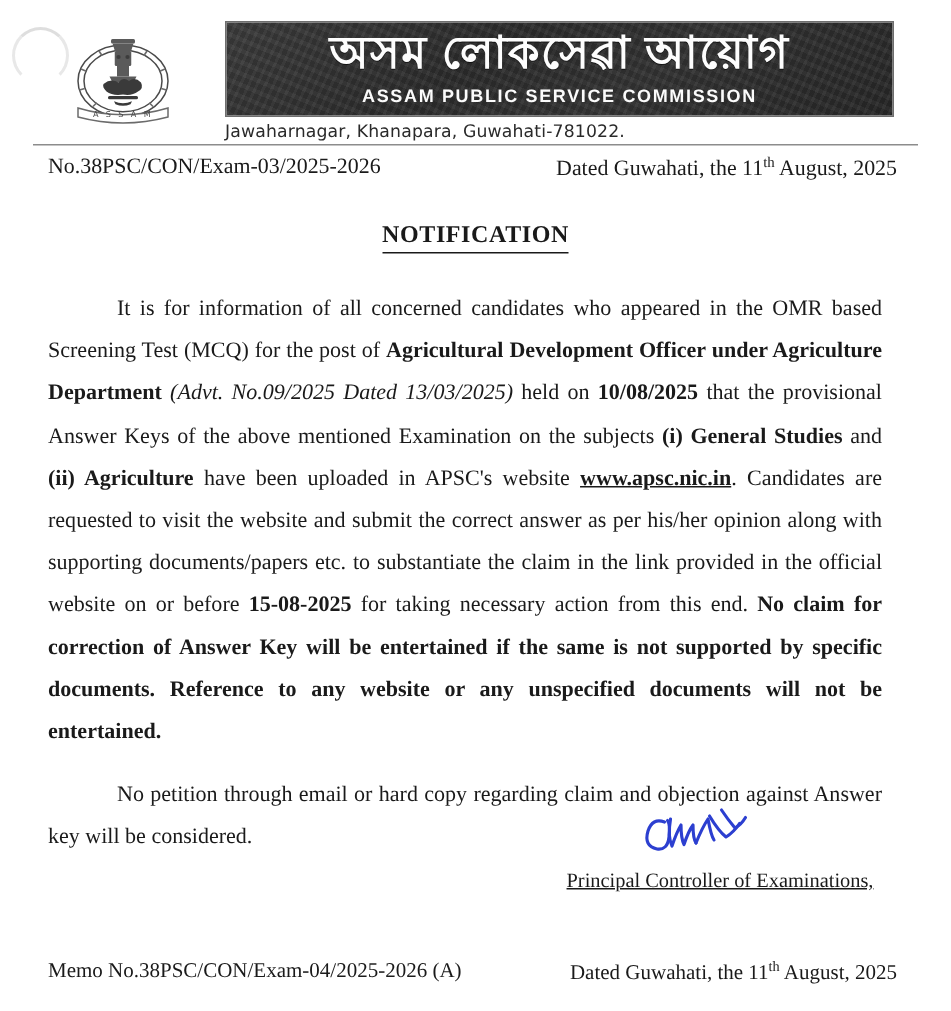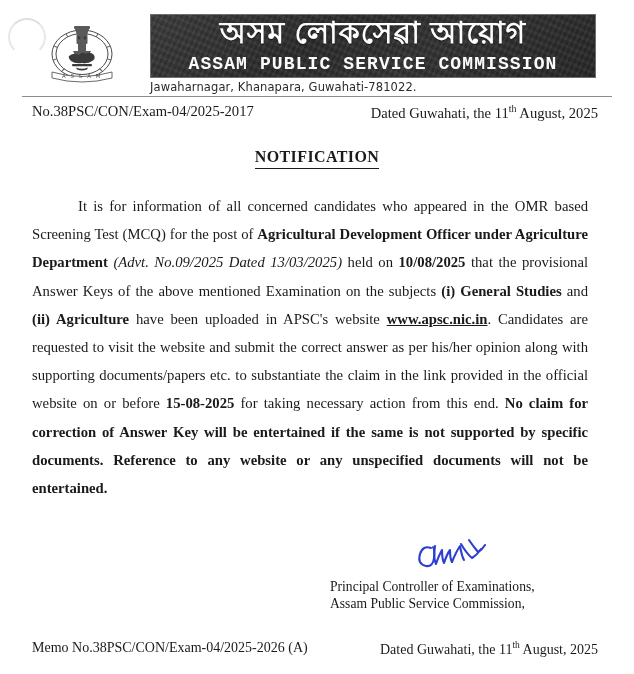--- a/index.html
+++ b/index.html
@@ -75,22 +75,22 @@
     font-family: "Liberation Sans", "DejaVu Sans", sans-serif;
     font-size: 30px;
     font-weight: 700;
     line-height: 1;
     letter-spacing: 1px;
     text-shadow: 0 1px 0 rgba(0,0,0,.6);
     white-space: nowrap;
   }
   .banner-english {
     color: #fbfbfb;
-    font-family: Liberation Mono, monospace;
-    font-size: 18px;
+    font-family: Liberation Sans, sans-serif;
+    font-size: 12px;
     font-weight: 700;
     letter-spacing: 1.1px;
     margin-top: 6px;
     white-space: nowrap;
   }
 
   .address {
     position: absolute;
     left: 150px;
     top: 80px;
@@ -152,23 +152,25 @@
   }
   .body p { margin: 0 14px 14px 0; }
   .indent { display: inline-block; width: 46px; }
   .b { font-weight: 700; }
   .i { font-style: italic; }
   .u { text-decoration: underline; }
 
   
   .sig-wrap {
     position: absolute;
-    left: 330px;
+    left: 342px;
     top: 534px;
     width: 276px;
+    text-align: center;
+    text-decoration: underline;
   }
   .sig-ink {
     height: 44px;
     display: flex;
     align-items: flex-end;
     justify-content: center;
   }
   .sig-block {
     font-size: 13.6px;
     line-height: 17px;
@@ -242,54 +244,56 @@
       <div class="banner-assamese">অসম লোকসেৱা আয়োগ</div>
       <div class="banner-english">ASSAM PUBLIC SERVICE COMMISSION</div>
     </div>
 
     <div class="address">Jawaharnagar, Khanapara, Guwahati-781022.</div>
 
     <div class="rule"></div>
   </div>
 
   <div class="refline">
-    <div>No.38PSC/CON/Exam-04/2025-2017</div>
+    <div>No.38PSC/CON/Exam-03/2025-2026</div>
     <div class="date">
       <span>Dated Guwahati, the 11</span><sup>th</sup>
       <span>August, 2025</span>
     </div>
   </div>
 
   <div class="title">
     <span>NOTIFICATION</span>
   </div>
 
   <div class="body">
 
     <p>
       <span class="indent"></span><span>It is for information of all concerned candidates who appeared in the OMR based Screening Test (MCQ) for the post of </span><span class="b">Agricultural Development Officer under Agriculture Department</span><span> </span><span class="i">(Advt. No.09/2025 Dated 13/03/2025)</span><span> held on </span><span class="b">10/08/2025</span><span> that the provisional Answer Keys of the above mentioned Examination on the subjects </span><span class="b">(i) General Studies</span><span> and </span><span class="b">(ii) Agriculture</span><span> have been uploaded in APSC's website </span><span class="b u">www.apsc.nic.in</span><span>. Candidates are requested to visit the website and submit the correct answer as per his/her opinion along with supporting documents/papers etc. to substantiate the claim in the link provided in the official website on or before </span><span class="b">15-08-2025</span><span> for taking necessary action from this end. </span><span class="b">No claim for correction of Answer Key will be entertained if the same is not supported by specific documents. Reference to any website or any unspecified documents will not be entertained.</span>
     </p>
 
+    <p>
+      <span class="indent"></span><span>No petition through email or hard copy regarding claim and objection against Answer key will be considered.</span>
+    </p>
   </div>
 
   <div class="sig-wrap">
     <div class="sig-ink">
       <svg viewBox="0 0 110 46" width="110" height="46" aria-hidden="true">
         <g fill="none" stroke="#2c3fd0" stroke-width="2.1" stroke-linecap="round" stroke-linejoin="round">
           <path d="M18 16 q-8 -3 -11 6 q-3 10 6 12 q7 1 8 -8 q1 -8 -1 -11"></path>
           <path d="M22 14 q-2 12 1 18 q3 -9 6 -14 q0 9 2 13 q3 -9 6 -13 q0 9 2 12"></path>
           <path d="M39 30 q4 -10 8 -16 q2 11 4 14"></path>
           <path d="M48 12 q6 10 11 14 q5 -3 9 -9"></path>
           <path d="M56 8 q4 6 9 12 q4 -2 7 -7"></path>
         </g>
       </svg>
     </div>
     <div class="sig-block">
       <div>Principal Controller of Examinations,</div>
-      <div>Assam Public Service Commission,</div>
     </div>
   </div>
 
   <div class="memoline">
     <div>Memo No.38PSC/CON/Exam-04/2025-2026 (A)</div>
     <div class="date">
       <span>Dated Guwahati, the 11</span><sup>th</sup>
       <span>August, 2025</span>
     </div>
   </div>

